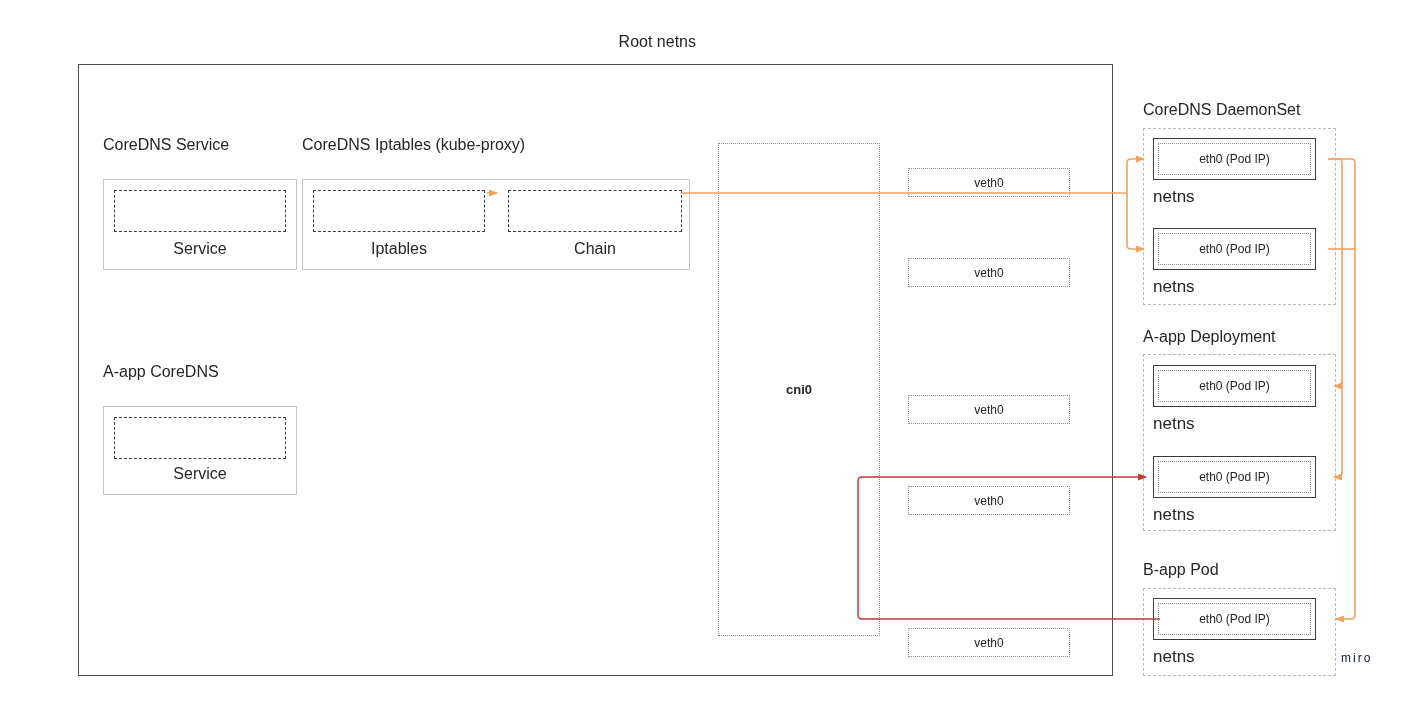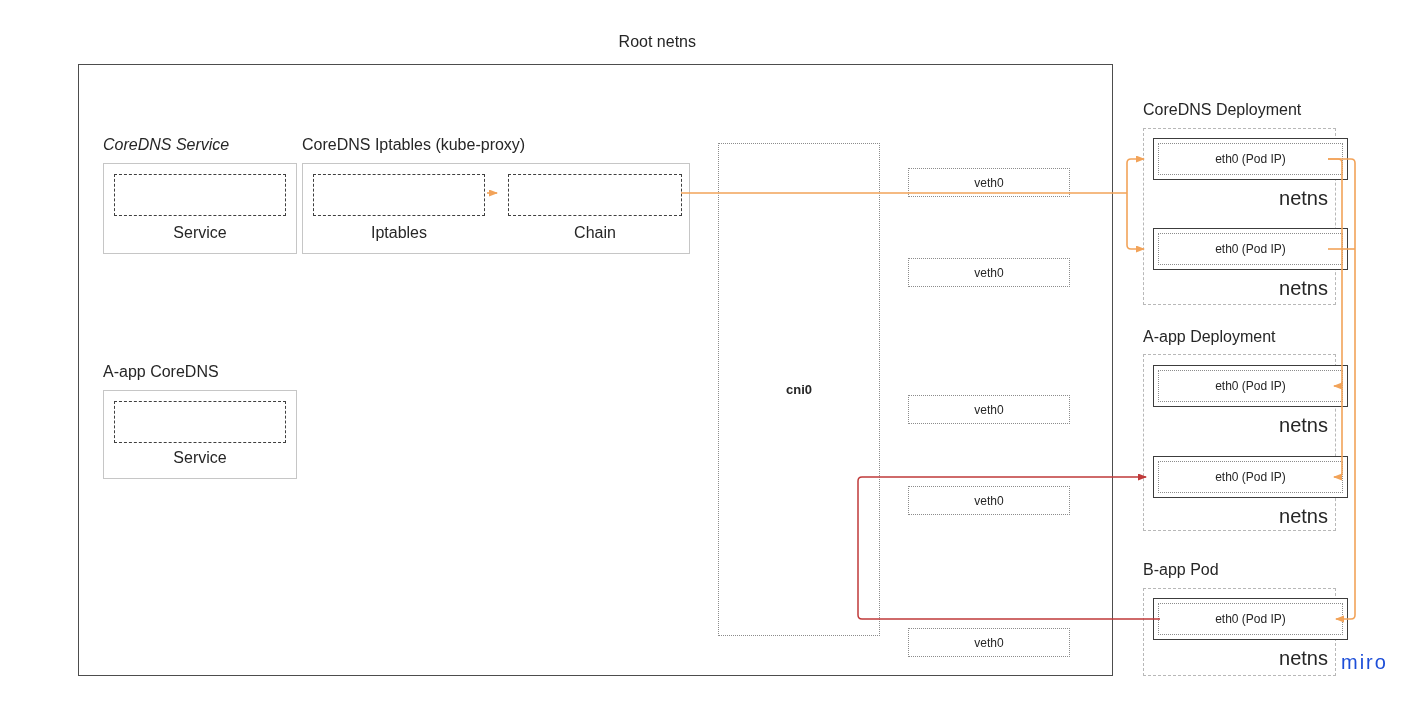--- a/index.html
+++ b/index.html
@@ -11,55 +11,55 @@
   #canvas{position:relative;width:1416px;height:706px;background:#ffffff;overflow:hidden;}
 
   .abs{position:absolute;}
   .lbl{font-size:16px;color:#262626;white-space:nowrap;}
   .title{font-size:16px;text-align:center;}
 
   
   .big-rect{left:78px;top:64px;width:1035px;height:612px;border:1.5px solid #4d4d4d;box-sizing:border-box;background:#ffffff;}
 
   
-  .group-box{border:1px solid #c6c6c6;box-sizing:border-box;background:#ffffff;}
+  .group-box{border:1px solid #c6c6c6;box-sizing:border-box;background:#ffffff;margin-top:16px;}
   .dashed-slot{position:absolute;border:1.5px dashed #3f3f3f;box-sizing:border-box;background:#ffffff;}
   .caption{position:absolute;text-align:center;font-size:16px;color:#262626;}
 
   
   .dotted-box{border:1.5px dotted #8c8c8c;box-sizing:border-box;background:transparent;}
   .small-txt{font-size:12px;color:#262626;}
   .veth{left:908px;width:162px;height:29px;display:flex;align-items:center;justify-content:center;background:#ffffff;margin-top:24px;}
   .cni-label{left:0;right:0;top:238px;text-align:center;font-size:13px;font-weight:bold;}
 
   
   .pod-group{border:1px dashed #b8b8b8;box-sizing:border-box;background:#ffffff;}
   .pg-label{left:1143px;font-size:16px;}
-  .eth-box{left:1153px;width:195px;height:42px;border:1.5px solid #3c3c3c;box-sizing:border-box;background:#ffffff;}
+  .eth-box{left:1153px;width:163px;height:42px;border:1.5px solid #3c3c3c;box-sizing:border-box;background:#ffffff;}
   .eth-inner{position:absolute;inset:4px;border:1px dotted #8c8c8c;display:flex;align-items:center;justify-content:center;font-size:12px;}
-  .netns{left:1153px;width:175px;text-align:right;font-size:20px;}
+  .netns{left:1153px;width:175px;text-align:left;font-size:17px;}
 
-  .watermark{left:1341px;top:651px;font-size:20px;color:#1d4ed8;letter-spacing:2px;}
+  .watermark{left:1341px;top:651px;font-size:12px;color:#0f172a;letter-spacing:2px;}
 
   
   #wires{position:absolute;left:0;top:0;width:1416px;height:706px;pointer-events:none;}
   .c-orange{stroke:var(--orange);stroke-width:1.6;fill:none;}
   .c-red{stroke:var(--red);stroke-width:1.5;fill:none;}
   .m-orange{fill:var(--orange);}
   .m-red{fill:var(--red);}
 </style>
 </head>
 <body>
 
 <div id="canvas">
 
   <div class="abs title" style="left:496px;top:33px;width:200px;text-align:right;">Root netns</div>
   <div class="abs big-rect"></div>
 
-  <div class="abs lbl" style="left:103px;top:136px;font-style:italic;">CoreDNS Service</div>
+  <div class="abs lbl" style="left:103px;top:136px;">CoreDNS Service</div>
   <div class="abs group-box" style="left:103px;top:163px;width:194px;height:91px;">
     <div class="dashed-slot" style="left:10px;top:10px;width:172px;height:42px;"></div>
     <div class="caption" style="left:0;right:0;top:60px;">Service</div>
   </div>
 
   <div class="abs group-box" style="left:302px;top:163px;width:388px;height:91px;">
     <div class="dashed-slot" style="left:10px;top:10px;width:172px;height:42px;"></div>
     <div class="caption" style="left:10px;width:172px;top:60px;">Iptables</div>
     <div class="dashed-slot" style="left:205px;top:10px;width:174px;height:42px;"></div>
     <div class="caption" style="left:205px;width:174px;top:60px;">Chain</div>
@@ -85,21 +85,21 @@
   <div class="abs dotted-box veth" style="top:371px;">
     <span class="small-txt">veth0</span>
   </div>
   <div class="abs dotted-box veth" style="top:462px;">
     <span class="small-txt">veth0</span>
   </div>
   <div class="abs dotted-box veth" style="top:604px;">
     <span class="small-txt">veth0</span>
   </div>
 
-  <div class="abs pg-label" style="top:101px;">CoreDNS Deployment</div>
+  <div class="abs pg-label" style="top:101px;">CoreDNS DaemonSet</div>
   <div class="abs pod-group" style="left:1143px;top:128px;width:193px;height:177px;"></div>
   <div class="abs eth-box" style="top:138px;">
     <div class="eth-inner">eth0 (Pod IP)</div>
   </div>
   <div class="abs netns" style="top:187px;">netns</div>
   <div class="abs eth-box" style="top:228px;">
     <div class="eth-inner">eth0 (Pod IP)</div>
   </div>
   <div class="abs netns" style="top:277px;">netns</div>
 

